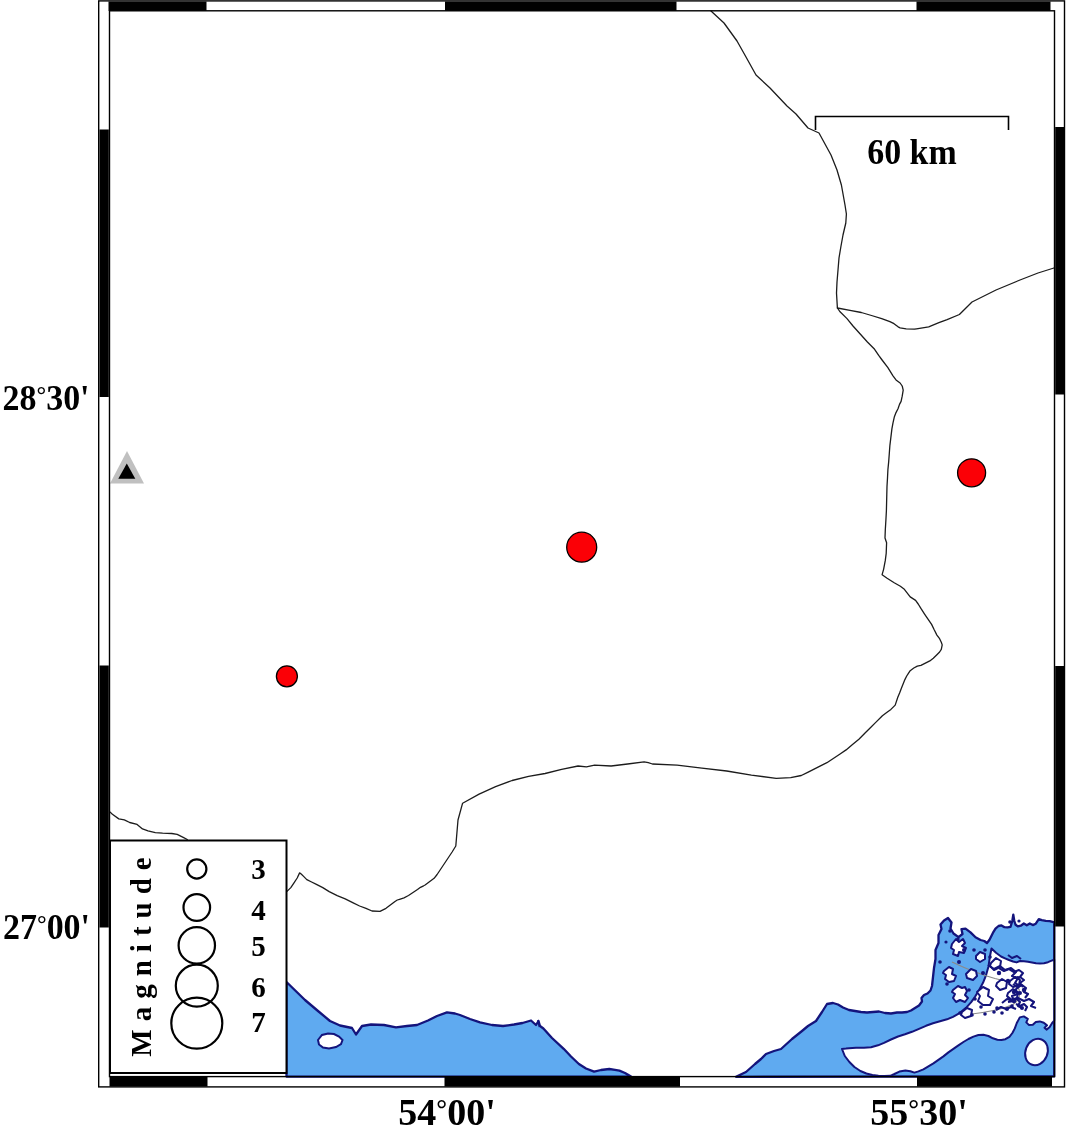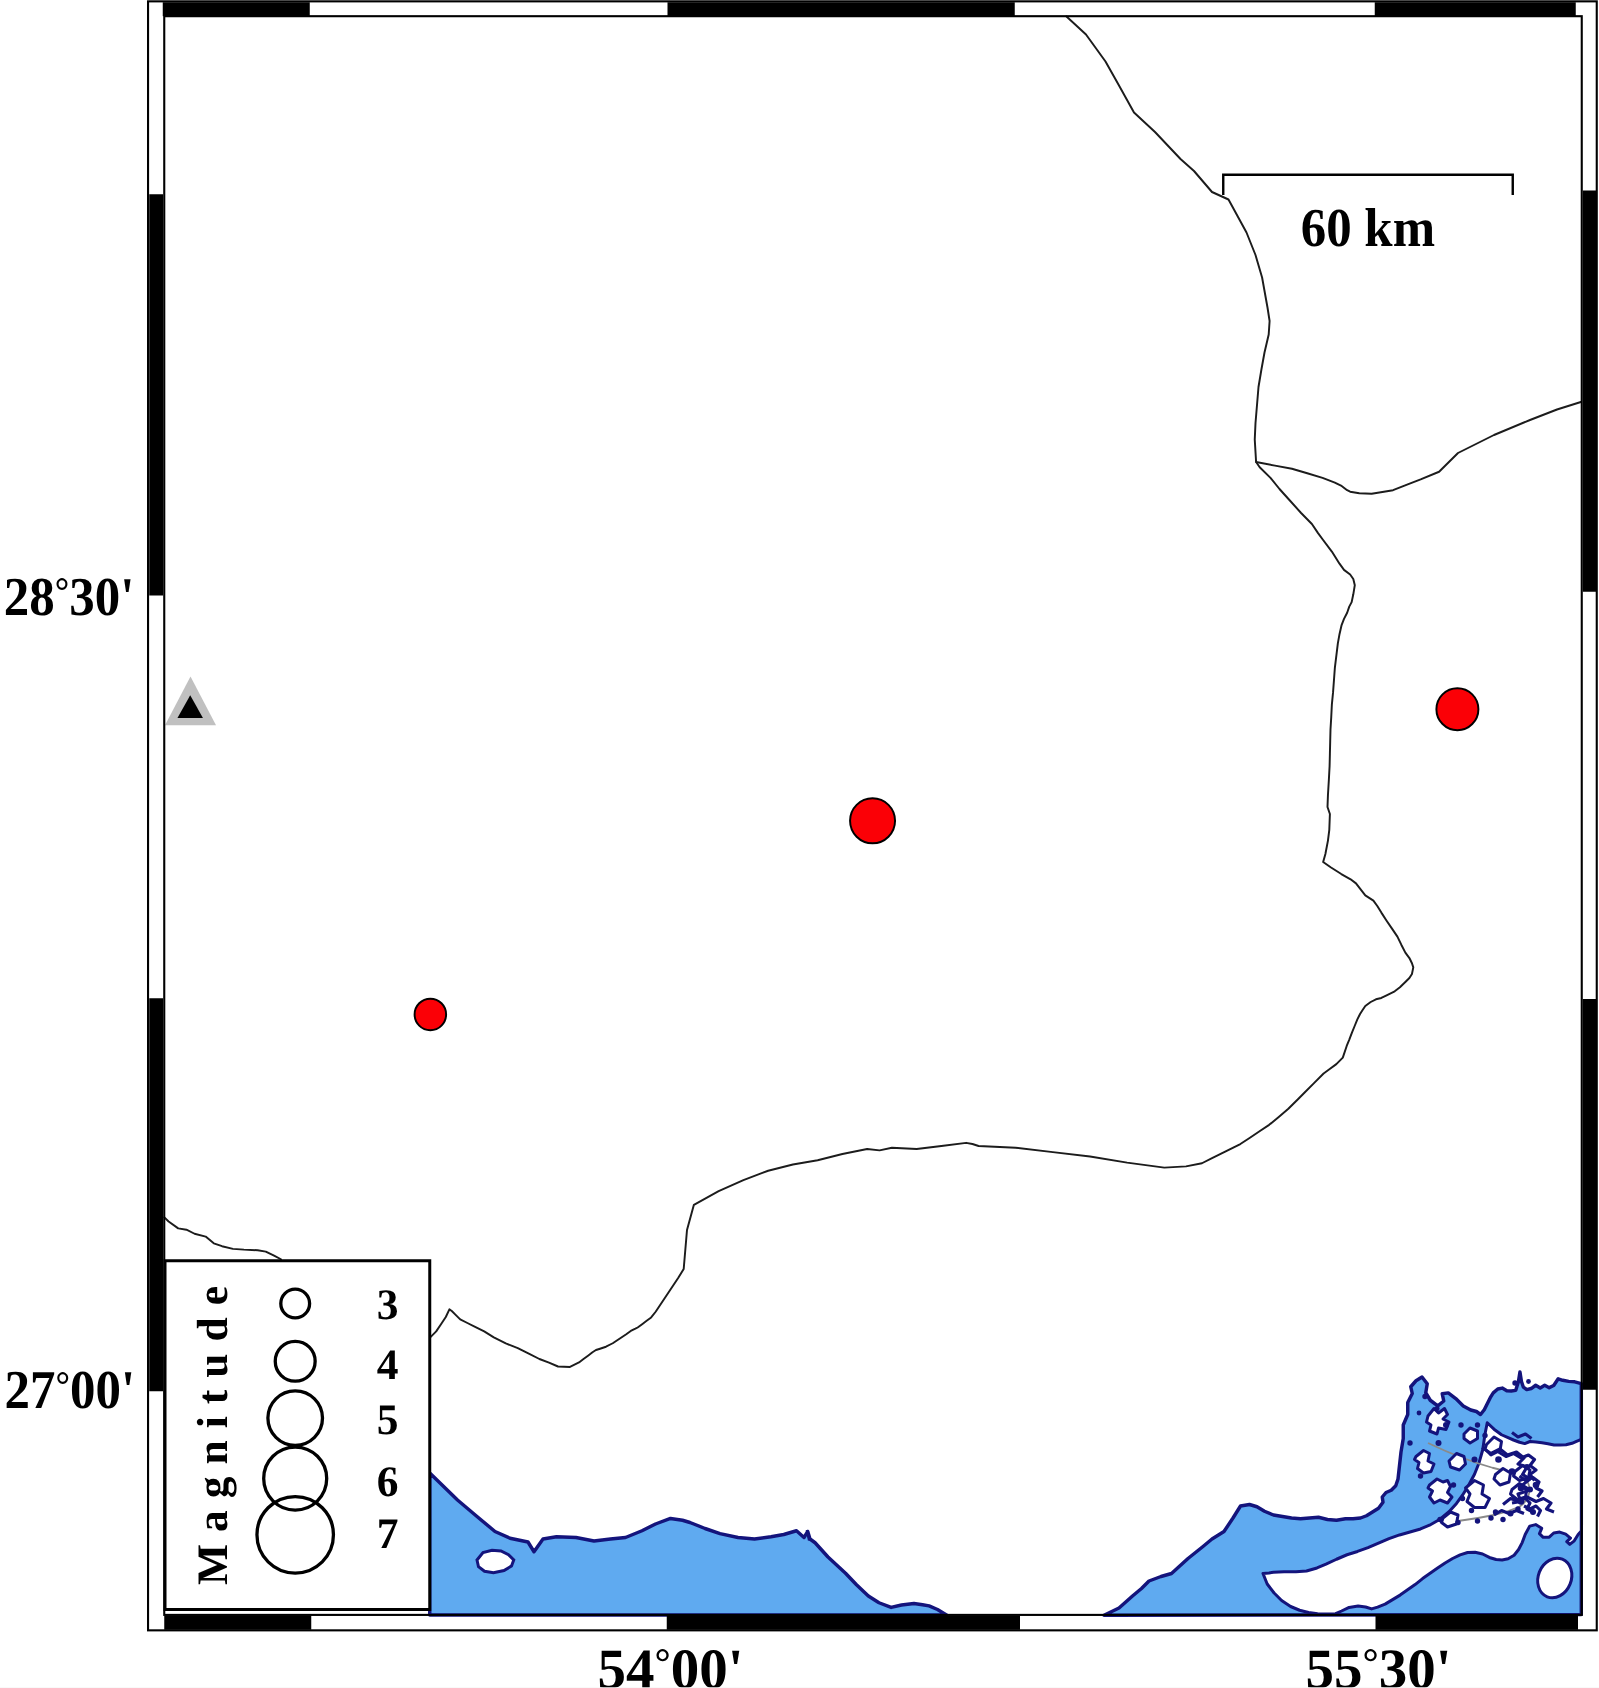--- a/index.html
+++ b/index.html
@@ -1,16 +1,16 @@
 <!DOCTYPE html>
 <html><head>
 <meta charset="utf-8">
 <style>
 html,body{margin:0;padding:0;background:#ffffff;}
-#wrap{position:relative;width:1066px;height:1125px;background:#e5e5e5;overflow:hidden;}
+#wrap{position:relative;width:1066px;height:1125px;background:#ec4899;overflow:hidden;}
 text{font-family:"Liberation Serif",serif;font-weight:bold;fill:#000000;}
 </style>
 </head>
 <body>
 <div id="wrap">
 <svg width="1066" height="1125" viewBox="0 0 1066 1125">
 <rect x="0" y="0" width="1066" height="1125" fill="#ffffff"></rect>
 
 <g fill="none" stroke="#1c1c1c" stroke-width="1.3" stroke-linejoin="round" stroke-linecap="round">
 <path id="B1" d="M711,11 L724,23 737,41 746,57 756,75 770,88 787,106 796,114 808,128 819,133 825,144 831,155 837,170 841.4,185 845,205 846.4,214 845.8,223 843,235 841,246 839,258 838,270 837,282 836.5,293 837.4,308

